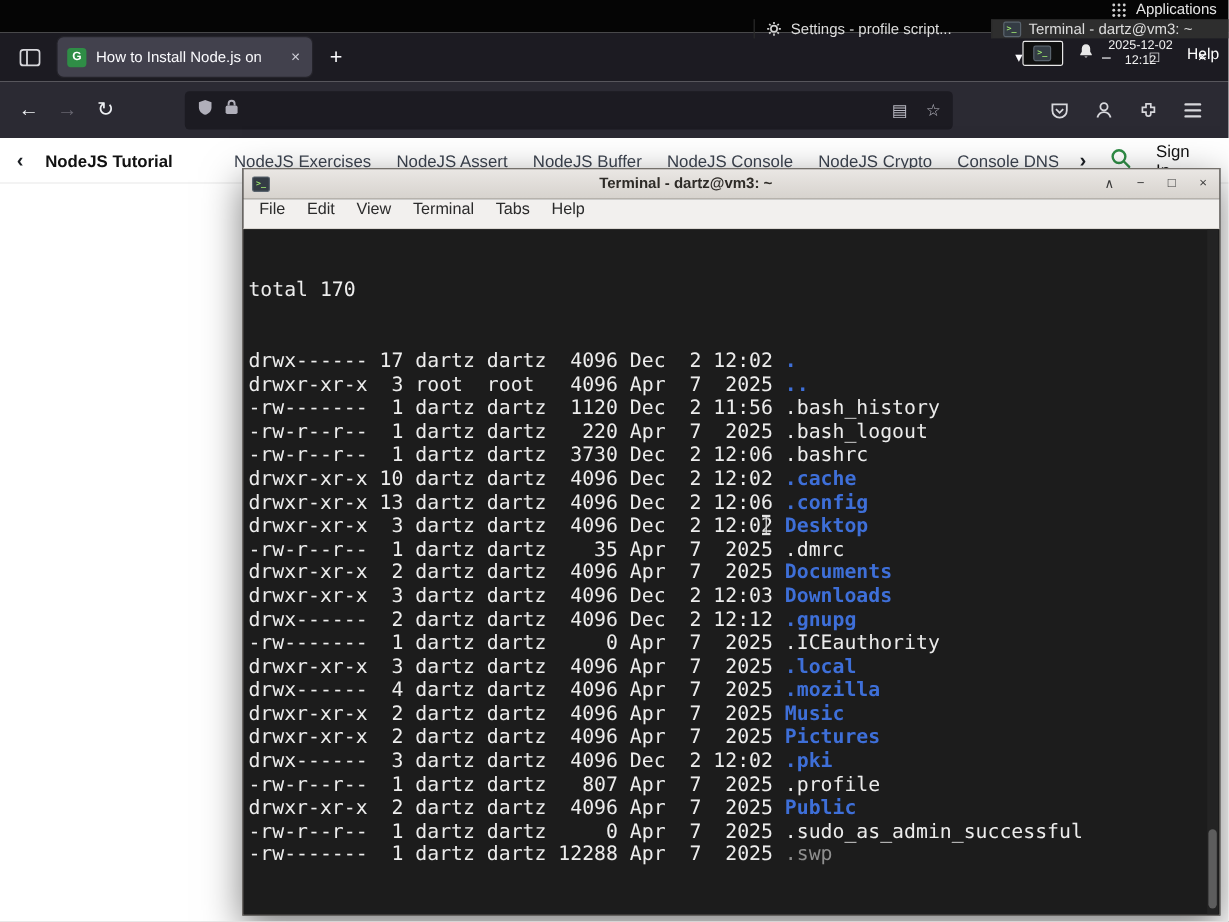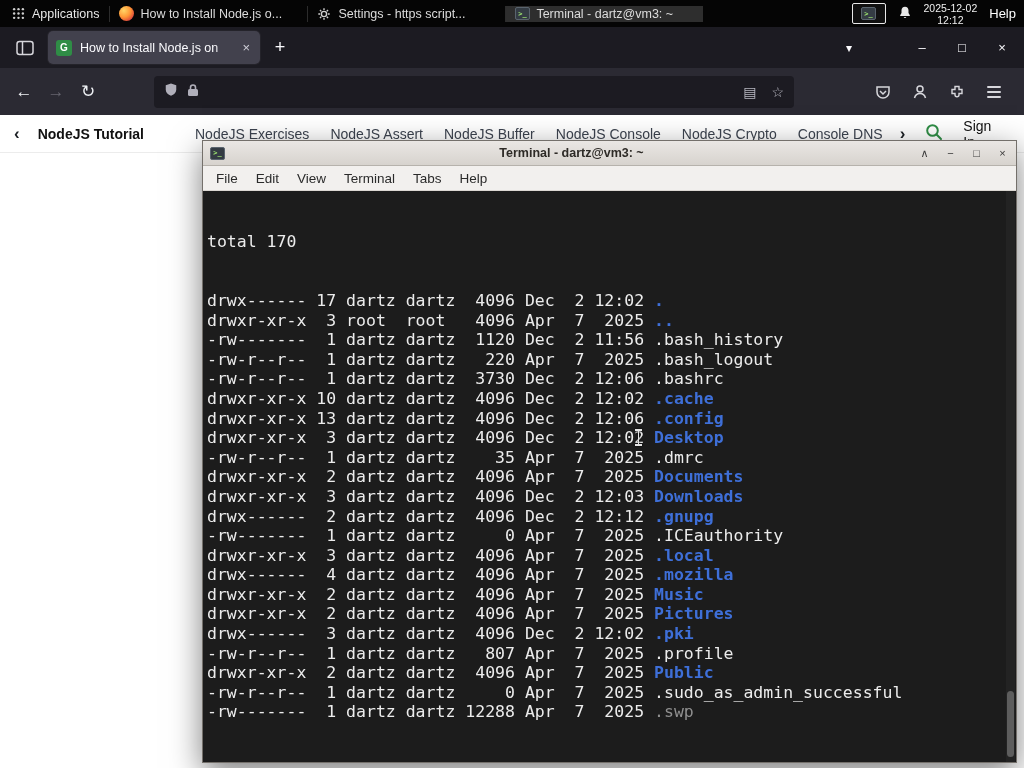--- a/index.html
+++ b/index.html
@@ -2,21 +2,21 @@
 <html style="--accent-blue: #3E6FD8; --prompt-green: #5FB135; --gfg-green: #2F8D46; --term-bg: #1C1C1C; --dim-file: #8F8F8F;"><head>
 <meta charset="utf-8">
 <style>
   * { margin:0; padding:0; box-sizing:border-box; }
   html,body { width:1024px; height:768px; background:#fff; }
   .screen { position:relative; width:1024px; height:768px; overflow:hidden;
             font-family:"Liberation Sans", sans-serif; background:#fff; }
 
   
   .panel { position:absolute; top:0; left:0; right:0; height:27px; background:#050505;
-           display:flex; align-items:center; color:#e6e6e6; font-size:12.5px; z-index:50; }
+           display:flex; align-items:flex-end; color:#e6e6e6; font-size:12.5px; z-index:50;flex-direction:column; }
   .apps-btn { display:flex; align-items:center; gap:6px; padding:0 10px; cursor:default; }
   .tasklist { display:flex; align-items:stretch; }
   .task { display:flex; align-items:center; gap:6px; width:198px; padding:0 8px;
           border-left:1px solid #2c2c2c; color:#dcdcdc; background:transparent; }
   .task.active { background:#2e2e2e; }
   .task-title { white-space:nowrap; overflow:hidden; text-overflow:clip; font-size:12.5px; }
   .ficon { width:16px; height:16px; flex:0 0 16px; display:flex; align-items:center; justify-content:center; }
   .firefox-ball { width:15px; height:15px; border-radius:50%;
       background:radial-gradient(circle at 32% 30%, #ffd567 0%, #ff9736 45%, #e3563a 72%, #b5007f 100%); }
   .term-mini { width:15px; height:13px; background:#343c44; border:1px solid #5a646e; border-radius:2px;
@@ -79,21 +79,21 @@
   .termwin { position:absolute; left:202px; top:140px; width:815px; height:623px;
              border:1px solid #74706b; box-shadow:0 10px 30px rgba(0,0,0,.5);
              display:flex; flex-direction:column; background:var(--term-bg); z-index:40; }
   .term-titlebar { height:25px; background:linear-gradient(#eae7e4, #d7d3ce);
              border-bottom:1px solid #b6b2ac; display:flex; align-items:center; padding:0 7px; gap:6px; }
   .term-title { flex:1; text-align:center; font-size:12.5px; font-weight:bold; color:#2e2b27;
              white-space:nowrap; overflow:hidden; }
   .term-btns { display:flex; align-items:center; gap:13px; font-size:11px; color:#3a3a3a; }
   .term-btns span { width:13px; text-align:center; }
   .term-menubar { height:25px; background:#f2f0ee; border-bottom:1px solid #dbd7d2;
-             display:flex; align-items:center; padding-left:4px; }
+             display:flex; align-items:flex-start; padding-left:4px; }
   .menu-item { padding:0 9px; font-size:13.5px; color:#2b2b2b; }
   .term-body { position:relative; flex:1; overflow:hidden; background:var(--term-bg);
              padding:2px 0 0 4px; font-family:"DejaVu Sans Mono", monospace;
              font-size:16.5px; line-height:19.6px; color:#ececec; white-space:pre; }
   .tline { height:19.6px; }
   .p-user { color:var(--prompt-green); font-weight:bold; }
   .p-cwd  { color:var(--accent-blue);  font-weight:bold; }
   .n-dir  { color:var(--accent-blue);  font-weight:bold; }
   .n-dim  { color:var(--dim-file); }
   .term-scroll { position:absolute; top:0; right:1px; bottom:0; width:9px; background:#232323; }
@@ -129,34 +129,28 @@
               <circle cx="11.7" cy="11.7" r="1.3"></circle>
         </g>
           </svg>
       </span>
       <span>Applications</span>
     </div>
 
     <div class="tasklist">
       <div class="task">
         <span class="ficon">
-            <span class="firefox-ball"></span>
-          </span>
-        <span class="task-title">How to Install Node.js o...</span>
-      </div>
-      <div class="task">
-        <span class="ficon">
           <svg width="14" height="14" viewBox="0 0 16 16">
               <g stroke="#cfcfcf" stroke-width="1.6" fill="none">
             <circle cx="8" cy="8" r="3"></circle>
             <path d="M8 1.5v2M8 12.5v2M1.5 8h2M12.5 8h2M3.4 3.4l1.4 1.4M11.2 11.2l1.4 1.4M12.6 3.4l-1.4 1.4M4.8 11.2l-1.4 1.4"></path>
           </g>
             </svg>
         </span>
-        <span class="task-title">Settings - https script...</span>
+        <span class="task-title">Settings - profile script...</span>
       </div>
       <div class="task active">
         <span class="ficon">
             <span class="term-mini">&gt;_</span>
           </span>
         <span class="task-title">Terminal - dartz@vm3: ~</span>
       </div>
     </div>
 
     <div class="panel-right">

